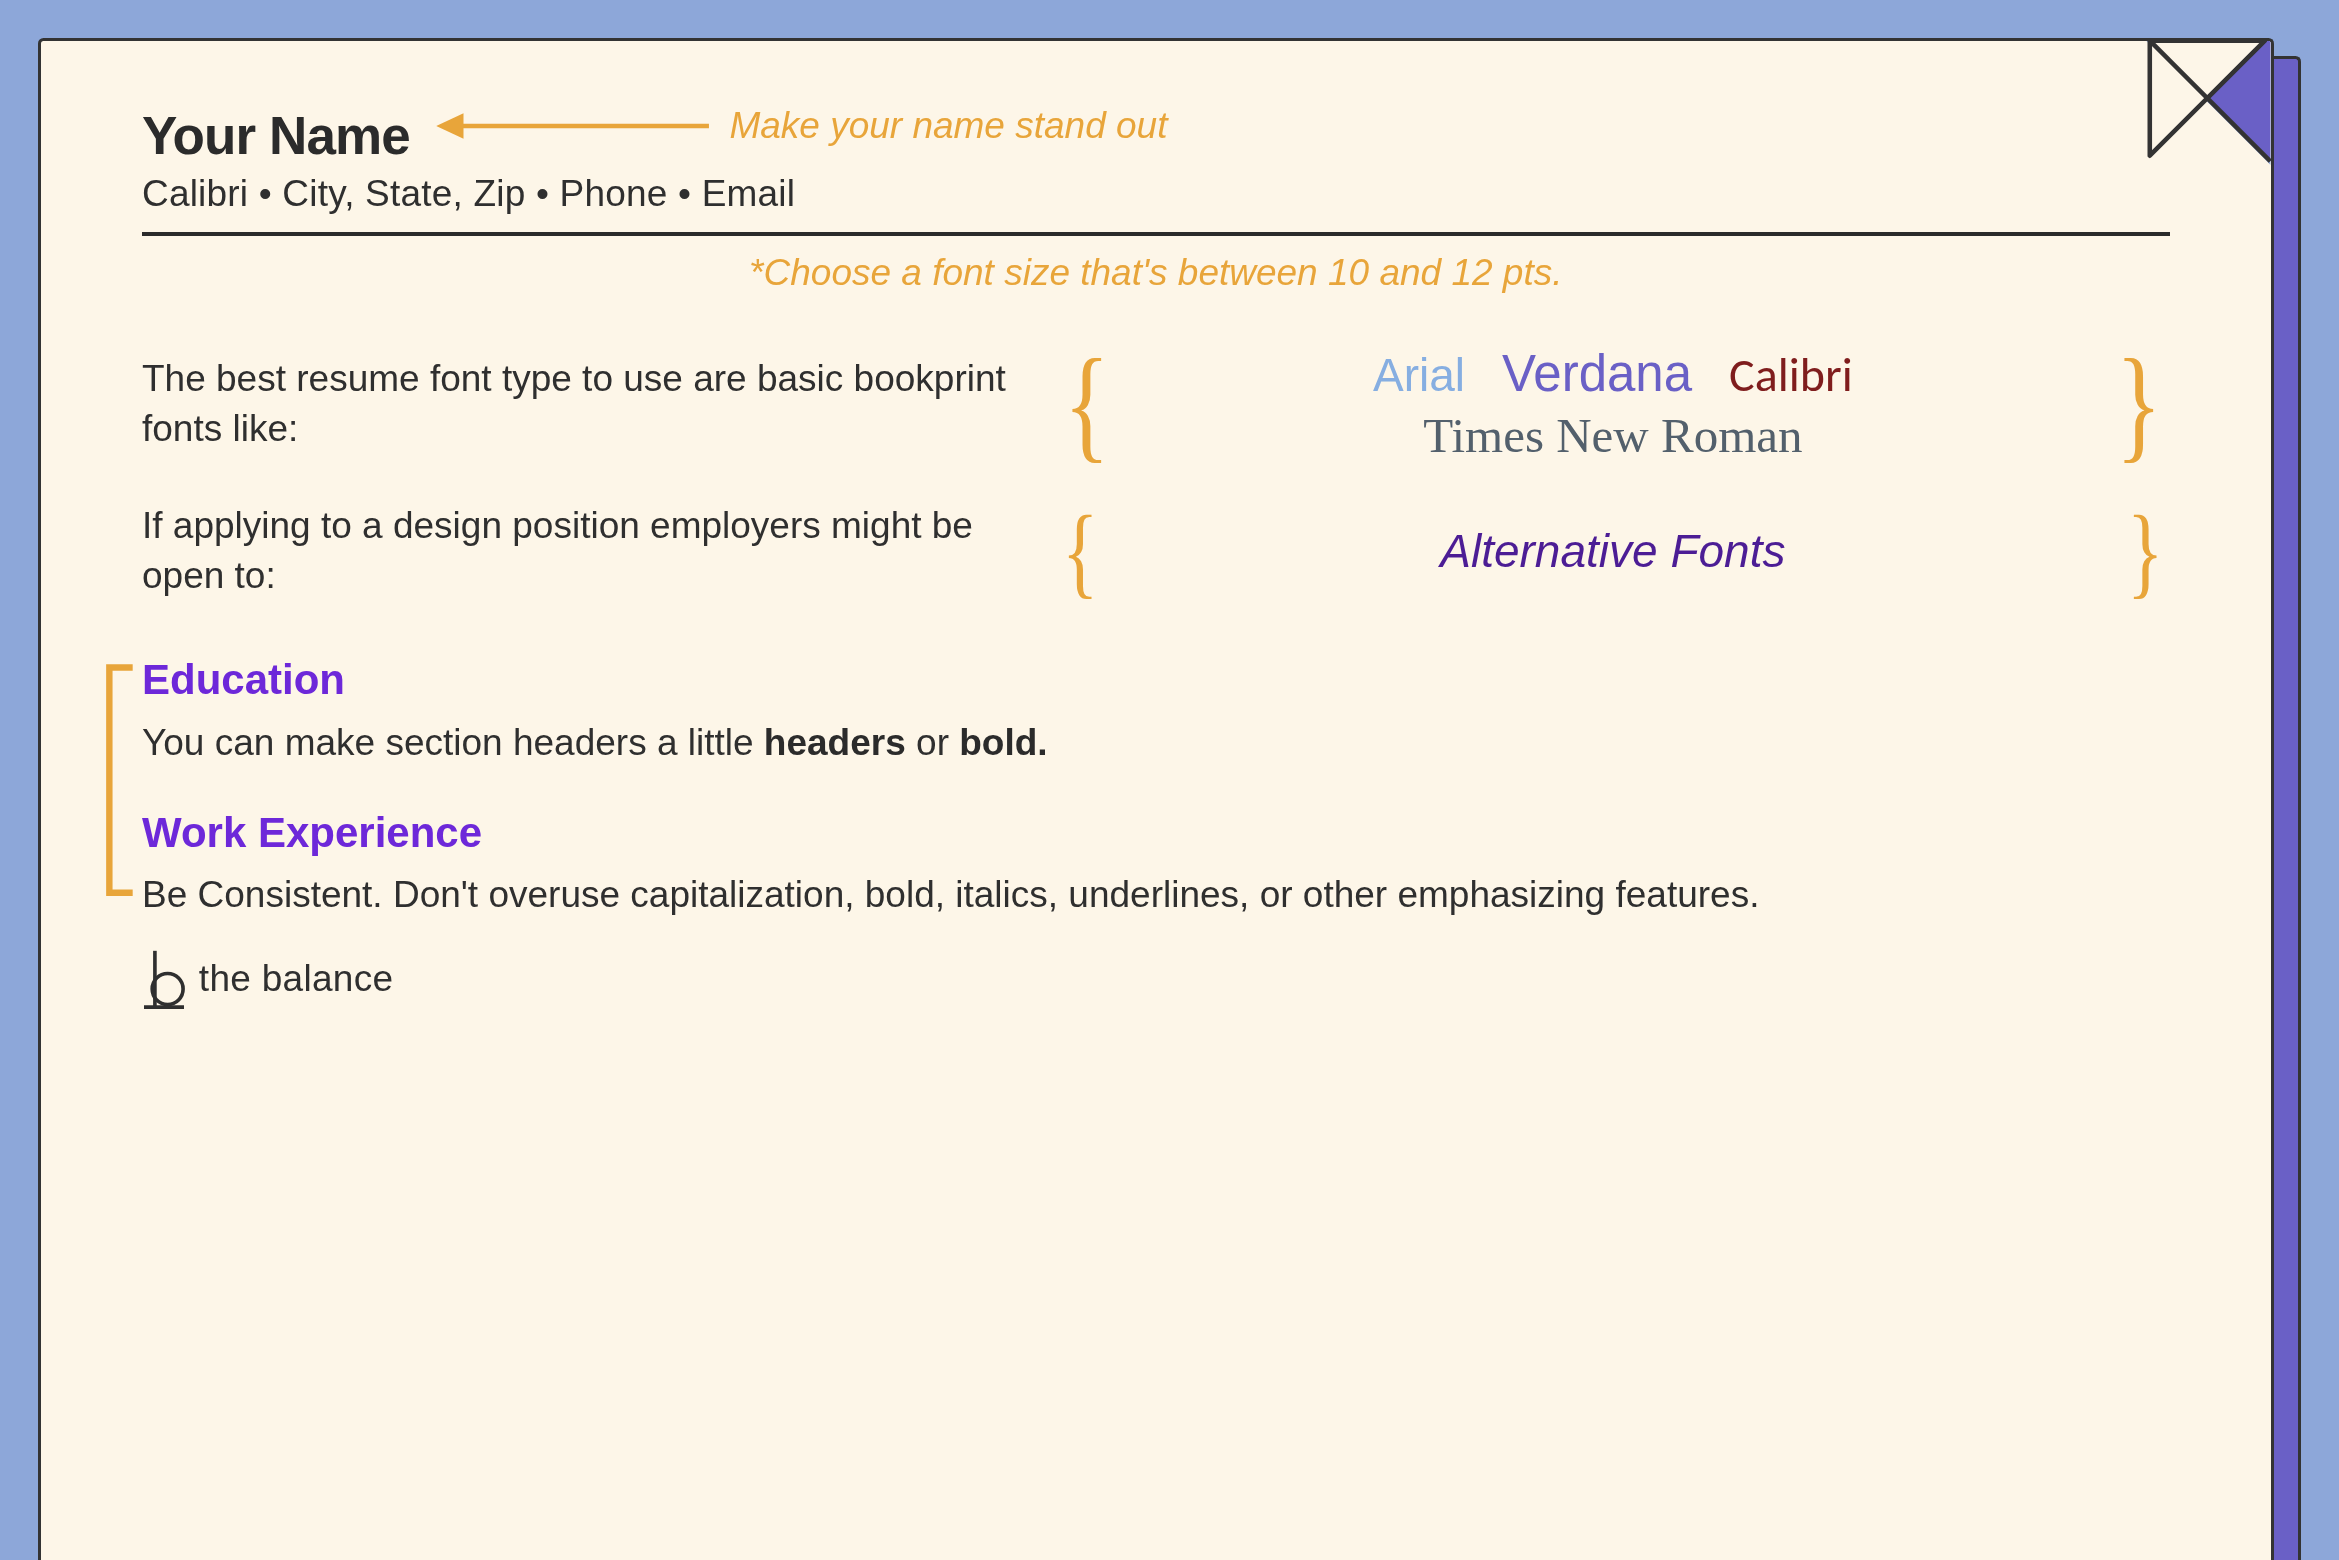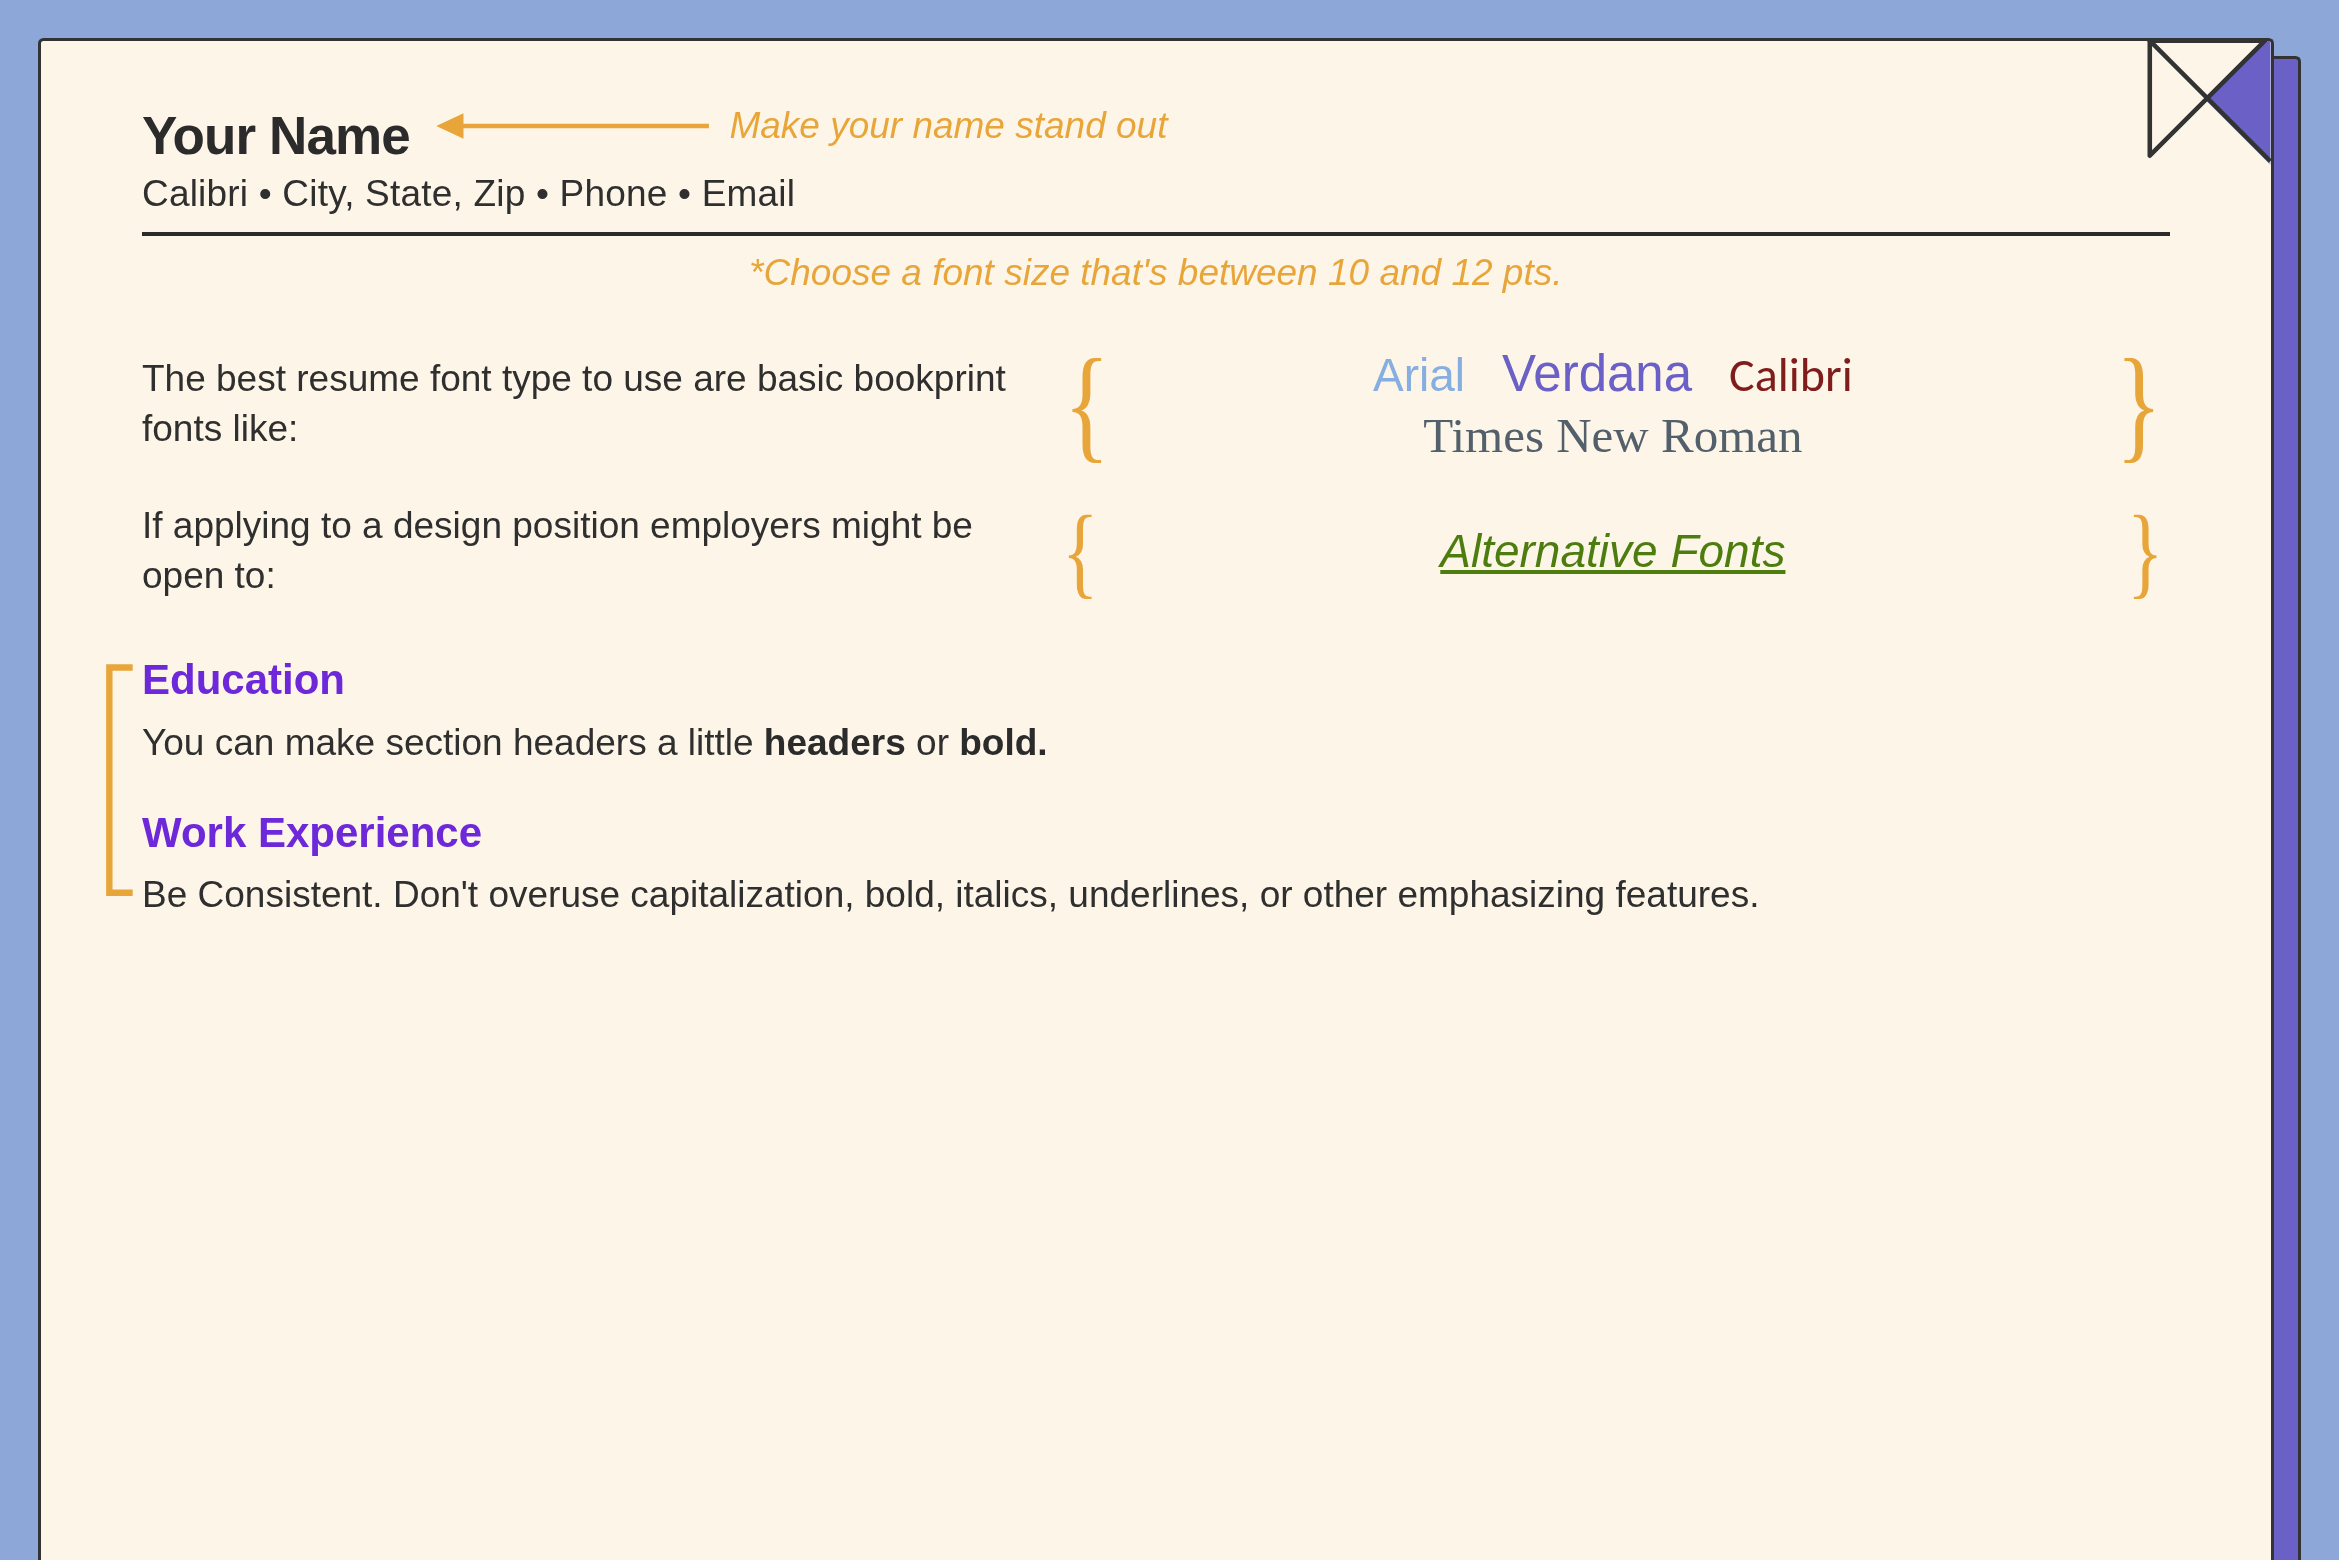--- a/index.html
+++ b/index.html
@@ -123,21 +123,21 @@
     gap: 3.7px;
     padding: 3.7px 0;
   }
   .font-samples .row1 {
     display: flex; gap: 37px; align-items: baseline; justify-content:space-between;
   }
   .fs-arial   { font-family: Arial, sans-serif; color:#86aee1; font-size:46px; }
   .fs-verdana { font-family: Verdana, sans-serif; color:#6a60c6; font-size:51px; }
   .fs-calibri { font-family: Calibri, 'Segoe UI', Arial, sans-serif; color:#7f1d1d; font-size:48px; }
   .fs-times   { font-family: 'Times New Roman', Times, serif; color:#53606c; font-size:49px; }
-  .fs-alt     { font-family: Verdana, sans-serif; font-style: italic; color:#4d7c0f; font-size:46px;text-decoration:underline; }
+  .fs-alt     { font-family: Verdana, sans-serif; font-style: italic; color:#4c1d95; font-size:46px; }
 
   .sections {
     position: relative;
     margin-top: 55px;
   }
   .bracket-svg {
     position: absolute;
     left: -42px;
     top: 5.5px;
   }
@@ -231,16 +231,24 @@
 
       <div class="sec-title">Education</div>
       <div class="sec-body">
         <span>You can make section headers a little </span><span class="b">headers</span><span> or </span><span class="b">bold.</span>
       </div>
 
       <div class="sec-title">Work Experience</div>
       <div class="sec-body" style="margin-bottom:27.4px">Be Consistent. Don't overuse capitalization, bold, italics, underlines, or other emphasizing features.</div>
     </div>
 
+    <div class="logo">
+      <svg width="44" height="60" viewBox="0 0 48 66">
+        <line x1="14" y1="2" x2="14" y2="64" stroke="#2f2f2f" stroke-width="4"></line>
+        <circle cx="28" cy="44" r="17" fill="none" stroke="#2f2f2f" stroke-width="4"></circle>
+        <line x1="2" y1="64" x2="46" y2="64" stroke="#2f2f2f" stroke-width="4"></line>
+      </svg>
+      <span class="logo-text">the balance</span>
+    </div>
 
   </div>
 </div>
 
 
 </body></html>

